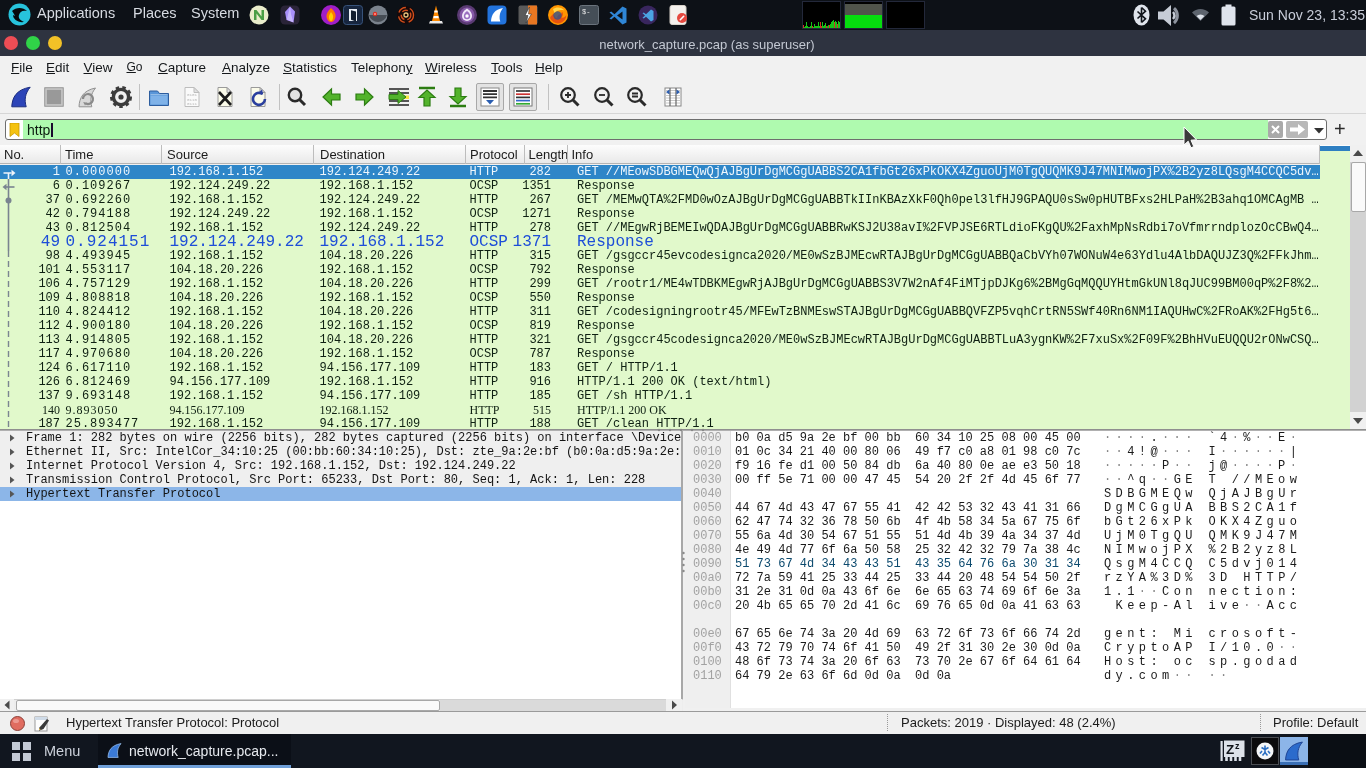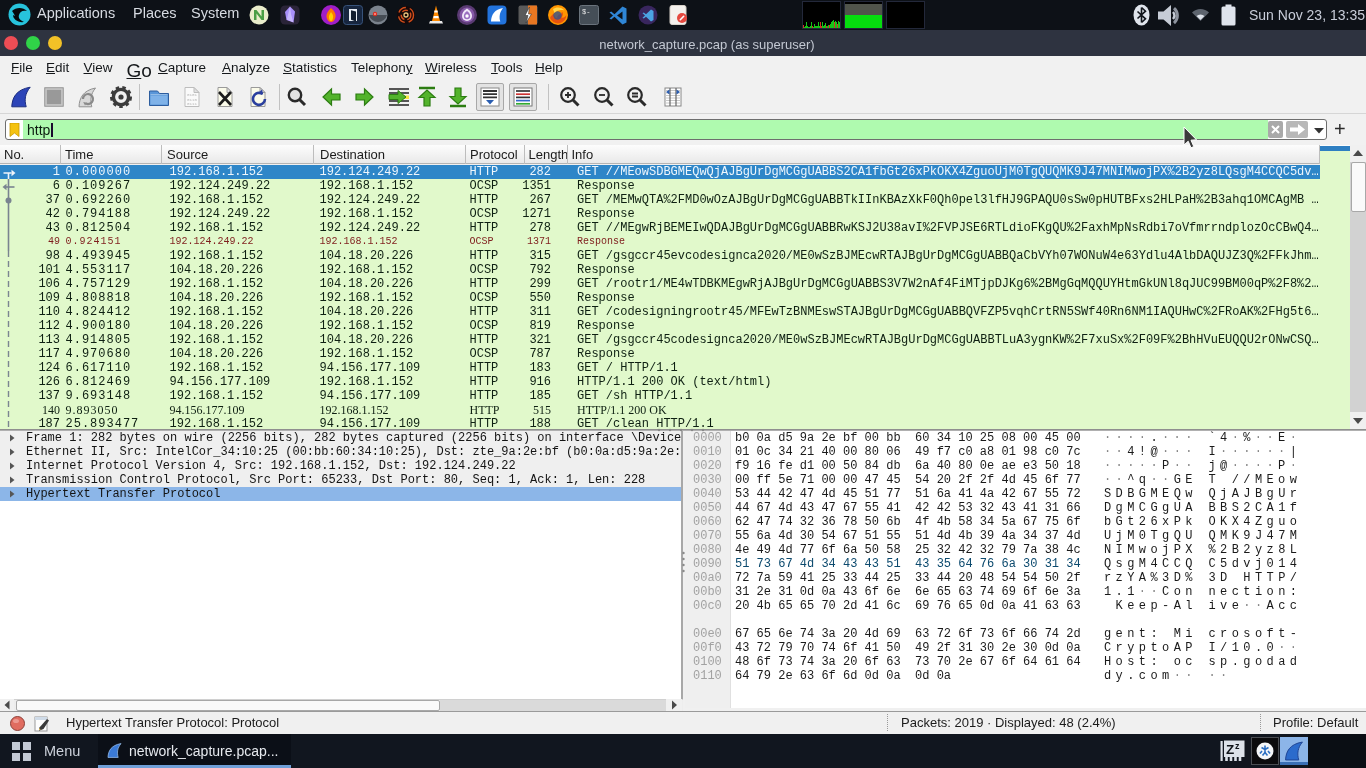--- a/index.html
+++ b/index.html
@@ -155,21 +155,21 @@
 <div class="abs" style="left:1249px;top:7px;font-size:14px;color:#c8cdd9;white-space:nowrap;">Sun Nov 23, 13:35</div>
 <div class="abs" style="left:0;top:30px;width:1366px;height:26px;background:#2e3340;"></div>
 <div class="abs" style="left:4px;top:36px;width:14px;height:14px;border-radius:7px;background:#ee4d55;"></div>
 <div class="abs" style="left:26px;top:36px;width:14px;height:14px;border-radius:7px;background:#30d348;"></div>
 <div class="abs" style="left:48px;top:36px;width:14px;height:14px;border-radius:7px;background:#f2c127;"></div>
 <div class="abs" style="left:707px;top:37px;transform:translateX(-50%);font-size:13px;color:#c3c8d2;white-space:nowrap;">network_capture.pcap (as superuser)</div>
 <div class="abs" style="left:0;top:56px;width:1366px;height:24px;background:#f1f1f1;"></div>
 <div class="abs" style="left:11px;top:60px;font-size:13.5px;color:#15181b;"><span style="text-decoration:underline">F</span>ile</div>
 <div class="abs" style="left:46px;top:60px;font-size:13.5px;color:#15181b;"><span style="text-decoration:underline">E</span>dit</div>
 <div class="abs" style="left:83.5px;top:60px;font-size:13.5px;color:#15181b;"><span style="text-decoration:underline">V</span>iew</div>
-<div class="abs" style="left:126.5px;top:60px;font-size:19px;color:#15181b;"><span style="text-decoration:underline">G</span>o</div>
+<div class="abs" style="left:126.5px;top:60px;font-size:12px;color:#15181b;"><span style="text-decoration:underline">G</span>o</div>
 <div class="abs" style="left:158px;top:60px;font-size:13.5px;color:#15181b;"><span style="text-decoration:underline">C</span>apture</div>
 <div class="abs" style="left:222px;top:60px;font-size:13.5px;color:#15181b;"><span style="text-decoration:underline">A</span>nalyze</div>
 <div class="abs" style="left:283px;top:60px;font-size:13.5px;color:#15181b;"><span style="text-decoration:underline">S</span>tatistics</div>
 <div class="abs" style="left:351px;top:60px;font-size:13.5px;color:#15181b;">Telephon<span style="text-decoration:underline">y</span></div>
 <div class="abs" style="left:425px;top:60px;font-size:13.5px;color:#15181b;"><span style="text-decoration:underline">W</span>ireless</div>
 <div class="abs" style="left:491px;top:60px;font-size:13.5px;color:#15181b;"><span style="text-decoration:underline">T</span>ools</div>
 <div class="abs" style="left:535px;top:60px;font-size:13.5px;color:#15181b;"><span style="text-decoration:underline">H</span>elp</div>
 <div class="abs" style="left:0;top:80px;width:1366px;height:34px;background:#f1f1f1;border-bottom:1px solid #d6d6d6;"></div>
 <svg class="abs" style="left:9px;top:85px" width="24" height="24" viewBox="0 0 24 24">
       <path d="M2.8,21.8 C3.2,12.5 7.2,4.6 21.2,2.2 C16,8.5 15.2,14.8 17.2,21.8 Z" fill="#2c44b8" stroke="#1c2d7e" stroke-width="1"></path>
@@ -354,21 +354,21 @@
     </div>
 <div class="abs mono" style="left:0;top:220.5px;width:1320px;height:14px;background:#e1f9cb;color:#0e2012;font-size:12px;line-height:14px;">
       <span class="abs" style="left:0;top:0;width:60px;text-align:right;display:inline-block">43</span>
       <span class="abs" style="left:65.5px;top:0;letter-spacing:1px">0.812504</span>
       <span class="abs" style="left:169.5px;top:0">192.168.1.152</span>
       <span class="abs" style="left:319.5px;top:0">192.124.249.22</span>
       <span class="abs" style="left:469.5px;top:0">HTTP</span>
       <span class="abs" style="left:471px;top:0;width:80px;text-align:right;display:inline-block">278</span>
       <span class="abs" style="left:577px;top:0;width:741px;overflow:hidden;white-space:nowrap;display:inline-block">GET //MEgwRjBEMEIwQDAJBgUrDgMCGgUABBRwKSJ2U38avI%2FVPJSE6RTLdioFKgQU%2FaxhMpNsRdbi7oVfmrrndplozOcCBwQ4…</span>
     </div>
-<div class="abs mono" style="left:0;top:234.5px;width:1320px;height:14px;background:#e1f9cb;color:#7f1d1d;font-size:10px;line-height:14px;">
+<div class="abs mono" style="left:0;top:234.5px;width:1320px;height:14px;background:#e1f9cb;color:#1d4ed8;font-size:16px;line-height:14px;">
       <span class="abs" style="left:0;top:0;width:60px;text-align:right;display:inline-block">49</span>
       <span class="abs" style="left:65.5px;top:0;letter-spacing:1px">0.924151</span>
       <span class="abs" style="left:169.5px;top:0">192.124.249.22</span>
       <span class="abs" style="left:319.5px;top:0">192.168.1.152</span>
       <span class="abs" style="left:469.5px;top:0">OCSP</span>
       <span class="abs" style="left:471px;top:0;width:80px;text-align:right;display:inline-block">1371</span>
       <span class="abs" style="left:577px;top:0;width:741px;overflow:hidden;white-space:nowrap;display:inline-block">Response</span>
     </div>
 <div class="abs mono" style="left:0;top:248.5px;width:1320px;height:14px;background:#e1f9cb;color:#0e2012;font-size:12px;line-height:14px;">
       <span class="abs" style="left:0;top:0;width:60px;text-align:right;display:inline-block">98</span>
@@ -583,21 +583,20 @@
       <span class="abs" style="left:735px;color:#1a1a1a;white-space:pre">f9 16 fe d1 00 50 84 db  6a 40 80 0e ae e3 50 18</span>
       <span class="abs hxa" style="left:1104px;color:#868686;white-space:pre">·····<b>P</b>·· <b>j</b><b>@</b>····<b>P</b>·</span>
     </div>
 <div class="abs mono" style="left:0;top:473px;width:1366px;height:14px;font-size:12px;line-height:14px;">
       <span class="abs" style="left:693px;color:#a2a2a2">0030</span>
       <span class="abs" style="left:735px;color:#1a1a1a;white-space:pre">00 ff 5e 71 00 00 47 45  54 20 2f 2f 4d 45 6f 77</span>
       <span class="abs hxa" style="left:1104px;color:#868686;white-space:pre">··<b>^</b><b>q</b>··<b>G</b><b>E</b> <b>T</b><b> </b><b>/</b><b>/</b><b>M</b><b>E</b><b>o</b><b>w</b></span>
     </div>
 <div class="abs mono" style="left:0;top:487px;width:1366px;height:14px;font-size:12px;line-height:14px;">
       <span class="abs" style="left:693px;color:#a2a2a2">0040</span>
-      <span class="abs" style="left:735px;color:#1a1a1a;white-space:pre">53 44 42 47 4d 45 51 77  51 6a 41 4a 42 67 55 72</span>
       <span class="abs hxa" style="left:1104px;color:#868686;white-space:pre"><b>S</b><b>D</b><b>B</b><b>G</b><b>M</b><b>E</b><b>Q</b><b>w</b> <b>Q</b><b>j</b><b>A</b><b>J</b><b>B</b><b>g</b><b>U</b><b>r</b></span>
     </div>
 <div class="abs mono" style="left:0;top:501px;width:1366px;height:14px;font-size:12px;line-height:14px;">
       <span class="abs" style="left:693px;color:#a2a2a2">0050</span>
       <span class="abs" style="left:735px;color:#1a1a1a;white-space:pre">44 67 4d 43 47 67 55 41  42 42 53 32 43 41 31 66</span>
       <span class="abs hxa" style="left:1104px;color:#868686;white-space:pre"><b>D</b><b>g</b><b>M</b><b>C</b><b>G</b><b>g</b><b>U</b><b>A</b> <b>B</b><b>B</b><b>S</b><b>2</b><b>C</b><b>A</b><b>1</b><b>f</b></span>
     </div>
 <div class="abs mono" style="left:0;top:515px;width:1366px;height:14px;font-size:12px;line-height:14px;">
       <span class="abs" style="left:693px;color:#a2a2a2">0060</span>
       <span class="abs" style="left:735px;color:#1a1a1a;white-space:pre">62 47 74 32 36 78 50 6b  4f 4b 58 34 5a 67 75 6f</span>

